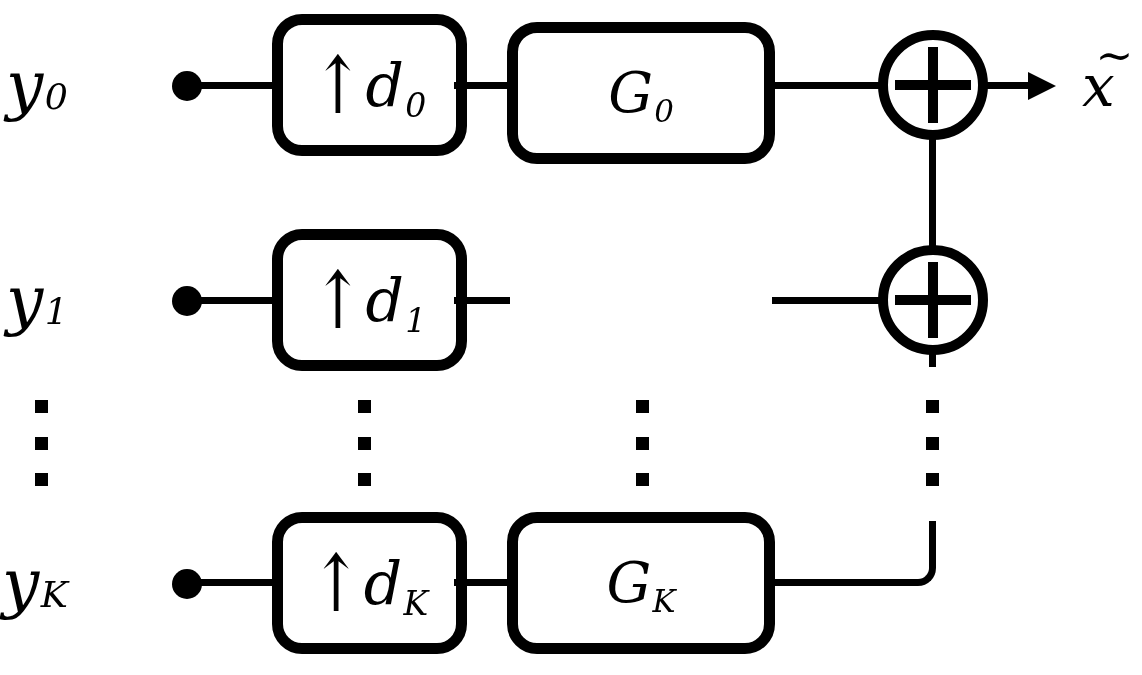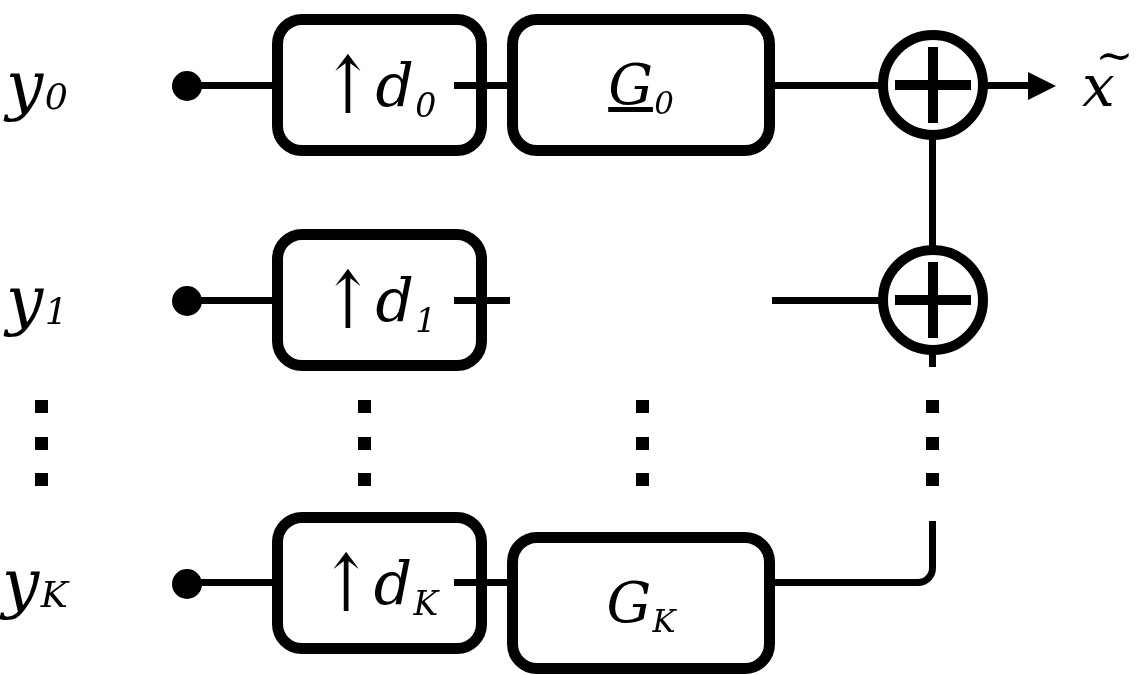--- a/index.html
+++ b/index.html
@@ -50,21 +50,21 @@
     position: absolute;
     box-sizing: border-box;
     border: 11px solid #000;
     border-radius: 30px;
     background: #fff;
     display: flex;
     align-items: center;
     justify-content: center;
     height: 142px;
   }
-  .dbox  { left: 272px; width: 215px; font-size: 60px; }
+  .dbox  { left: 272px; width: 195px; font-size: 60px; }
   .gbox  { left: 507px; width: 268px; font-size: 56px; }
   .block .blabel { font-style: italic; line-height: 1; }
 
   
   .wire { position: absolute; background: #000; }
   .wire.h { height: 7px; }
   .wire.v { width: 7px; }
   .node-dot {
     position: absolute;
     width: 30px; height: 30px;
@@ -115,21 +115,21 @@
   <div class="math io-label" style="left:6px; top:40px;">
     <span>y</span>
       <span class="sub">0</span>
   </div>
   <div class="node-dot" style="left:172px; top:71px;"></div>
   <div class="wire h" style="left:198px; top:82px; width:76px;"></div>
   <div class="block dbox" style="top:14px;">
     <span class="blabel"><span class="up-arrow">↑</span><span>d</span><span class="sub">0</span></span>
   </div>
   <div class="wire h" style="left:454px; top:82px; width:56px;"></div>
-  <div class="block gbox" style="top:14px;text-decoration:underline;">
+  <div class="block gbox" style="top:22px;">
     <span class="blabel"><span>G</span><span class="sub">0</span></span>
   </div>
   <div class="wire h" style="left:772px; top:82px; width:108px;"></div>
   <div class="adder" style="top:30px;"></div>
   <div class="plusbar plus-h" style="top:80px;"></div>
   <div class="plusbar plus-v" style="top:47px;"></div>
   <div class="wire h" style="left:986px; top:82px; width:44px;"></div>
   <div class="arrowhead" style="left:1028px; top:72px;"></div>
   <div class="math xtilde-wrap" style="left:1082px; top:42px;">
     <span class="xtilde-inner"><span class="accent">~</span><span>x</span></span>
@@ -177,19 +177,19 @@
   <div class="math io-label" style="left:2px; top:538px;">
     <span>y</span>
       <span class="sub">K</span>
   </div>
   <div class="node-dot" style="left:172px; top:569px;"></div>
   <div class="wire h" style="left:198px; top:579px; width:76px;"></div>
   <div class="block dbox" style="top:512px;text-align:right;">
     <span class="blabel"><span class="up-arrow">↑</span><span>d</span><span class="sub">K</span></span>
   </div>
   <div class="wire h" style="left:454px; top:579px; width:56px;"></div>
-  <div class="block gbox" style="top:512px;margin-top:20px;">
+  <div class="block gbox" style="top:512px;">
     <span class="blabel"><span>G</span><span class="sub">K</span></span>
   </div>
   <div class="wire h" style="left:772px; top:579px; width:120px;"></div>
   <div class="elbow"></div>
 
 </div>
 
 </body></html>

